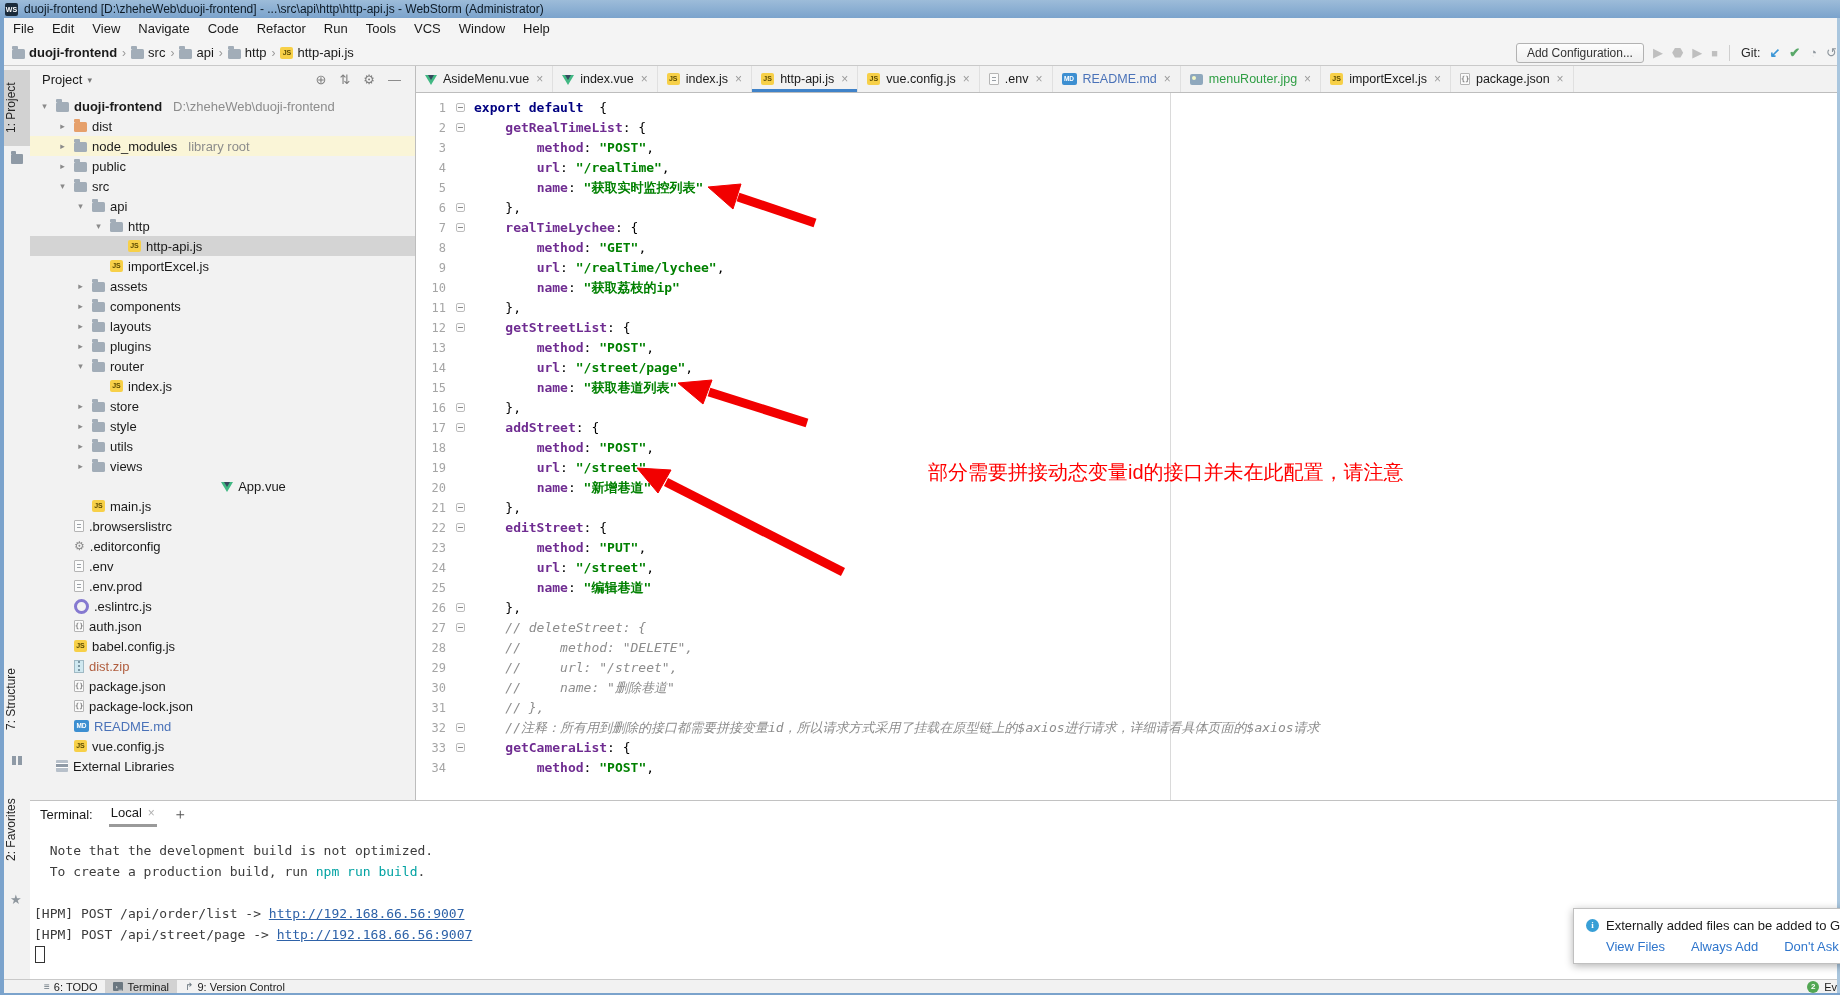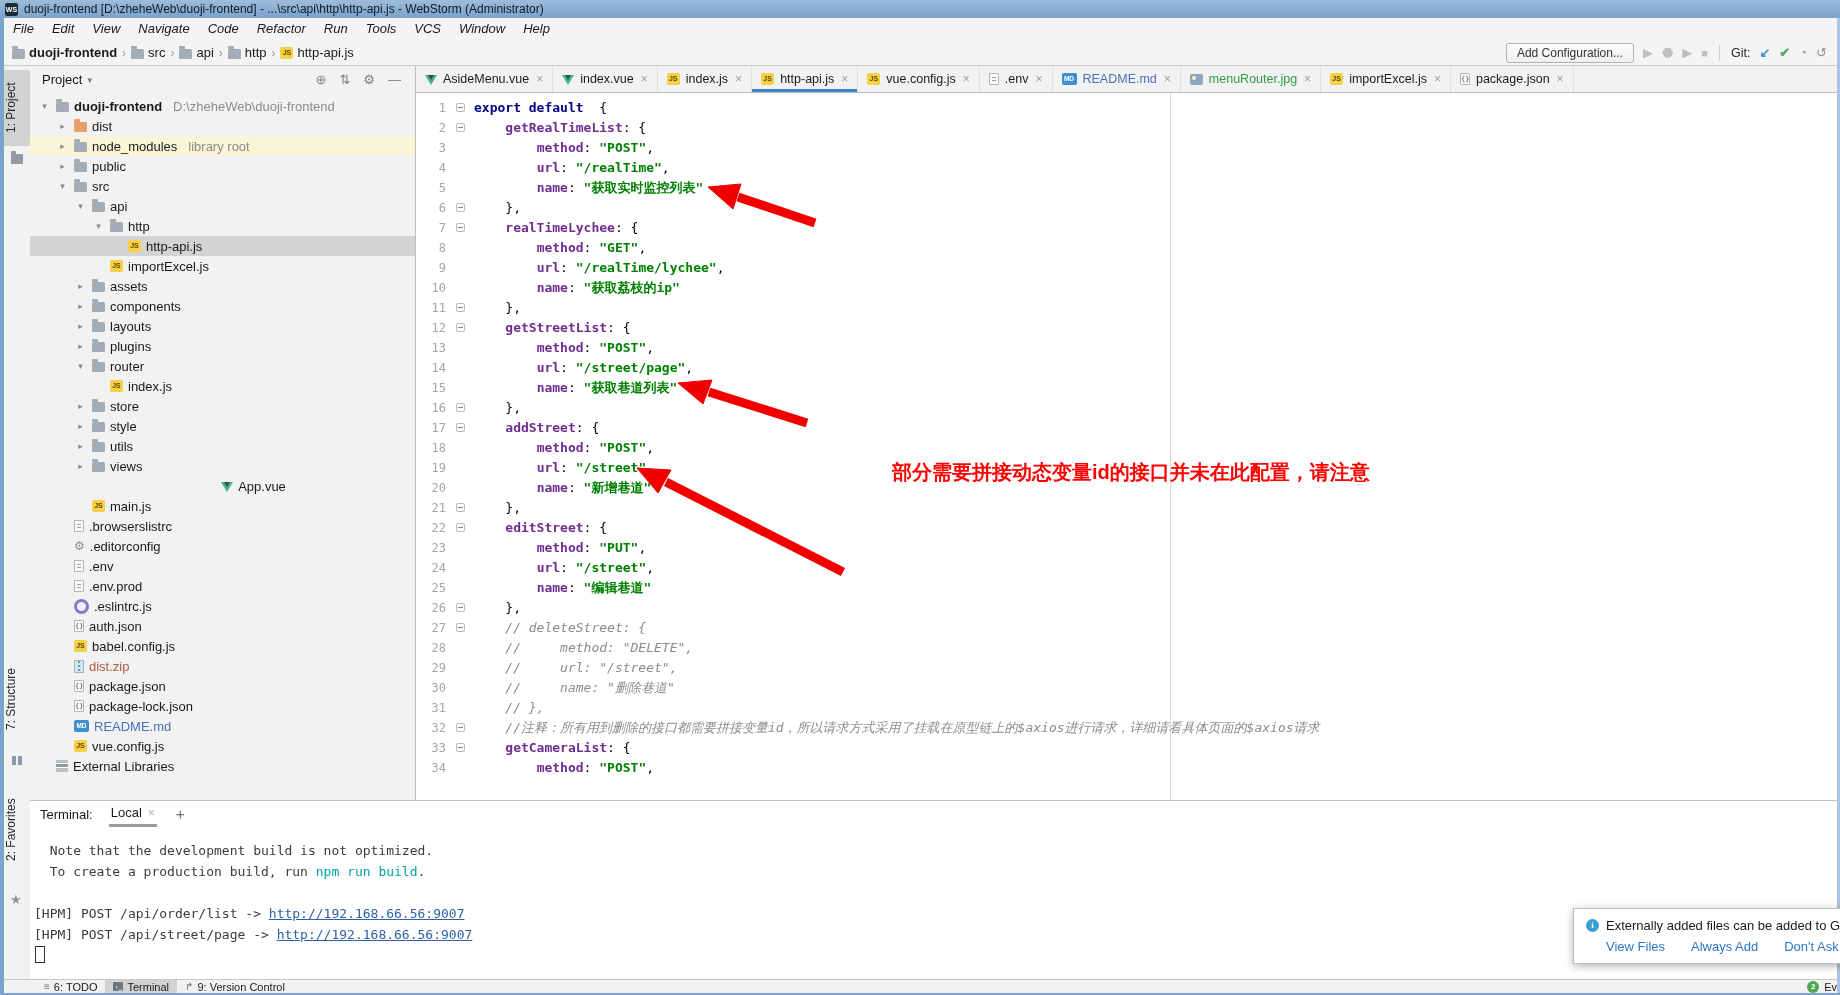--- a/index.html
+++ b/index.html
@@ -10,29 +10,29 @@
     background:linear-gradient(#9dbcd9,#7ba3cc);display:flex;align-items:center;gap:6px;
     font-size:12px;color:#0d1a26;padding-left:5px;box-sizing:border-box;}
   #app-icon{width:13px;height:13px;background:#1b2b3a;color:#fff;font:700 7px/13px "Liberation Sans",sans-serif;
     text-align:center;border-radius:2px;flex:0 0 auto;}
   .frame{position:absolute;background:#7ba3cc;z-index:40;}
   #frame-left{left:0;top:18px;bottom:0;width:4px;}
   #frame-right{right:0;top:18px;bottom:0;width:3px;background:#a9c6de;}
   #frame-bottom{left:0;right:0;bottom:0;height:2px;}
   
   #menubar{position:absolute;left:4px;right:3px;top:18px;height:22px;background:#f4f4f4;
-    display:flex;align-items:center;font-size:13px;font-style:italic;}
+    display:flex;align-items:center;font-size:13px;}
   .menu-item{padding:0 9px;line-height:22px;cursor:default;}
   #toolbar{position:absolute;left:4px;right:3px;top:40px;height:26px;background:#f4f4f4;
     border-bottom:1px solid #c9c9c9;display:flex;align-items:center;box-sizing:border-box;font-size:13px;}
   #breadcrumbs{display:flex;align-items:center;gap:4px;padding-left:8px;flex:1;min-width:0;}
   .crumb{display:flex;align-items:center;gap:4px;}
   .crumb.bold{font-weight:700;}
   .crumb-sep{color:#999;font-size:12px;padding:0 1px;}
-  #toolbar-right{display:flex;align-items:center;gap:9px;padding-right:10px;}
+  #toolbar-right{display:flex;align-items:center;gap:9px;}
   #add-config{font:12px "Liberation Sans",sans-serif;color:#333;background:linear-gradient(#fdfdfd,#efefef);
     border:1px solid #b2b2b2;border-radius:3px;height:20px;padding:0 10px;}
   .tb-ico{font-size:13px;line-height:16px;color:#8f979e;}
   .tb-ico.disabled{color:#bfbfbf;}
   .tb-stop{font-size:11px;}
   .tb-sep{width:1px;height:16px;background:#cfcfcf;margin:0 2px;}
   .git-label{color:#262626;font-size:12.5px;}
   .git-update{color:#3a95d6;font-weight:700;}
   .git-commit{color:#59a869;font-weight:700;}
   
@@ -111,21 +111,21 @@
   .cl .fold{position:relative;height:20px;}
   .cl .fold .fbox{position:absolute;left:4px;top:5px;width:9px;height:9px;border:1px solid #bdbdbd;background:#fcfcfc;
     border-radius:2px;box-sizing:border-box;}
   .cl .fold .fbox::before{content:'';position:absolute;left:1px;right:1px;top:3px;height:1px;background:#8a8a8a;}
   .cl .ct{font:13px/20px "DejaVu Sans Mono",monospace;white-space:pre;}
   .tk-k{color:var(--keyword);font-weight:700;}
   .tk-p{color:var(--property);font-weight:600;}
   .tk-s{color:var(--string);font-weight:600;}
   .tk-d{color:#000;}
   .tk-c{color:var(--comment);font-style:italic;}
-  #annotation{position:absolute;left:476px;top:366px;font-size:20px;font-weight:700;color:var(--annotation-red);
+  #annotation{position:absolute;left:512px;top:366px;font-size:20px;font-weight:400;color:var(--annotation-red);
     white-space:nowrap;}
   #arrows{position:absolute;left:0;top:0;pointer-events:none;}
   
   #terminal{position:absolute;left:30px;right:3px;top:800px;height:179px;background:#fff;
     border-top:1px solid #c2c2c2;box-sizing:border-box;}
   #terminal-header{height:27px;display:flex;align-items:center;gap:16px;font-size:13px;padding-left:10px;}
   .term-tab{display:inline-flex;align-items:center;gap:6px;border-bottom:3px solid #9a9a9a;
     padding:3px 2px 4px 2px;}
   .term-tab .tab-close{color:#b0b0b0;font-size:12px;}
   .term-plus{font-size:15px;color:#555;}

